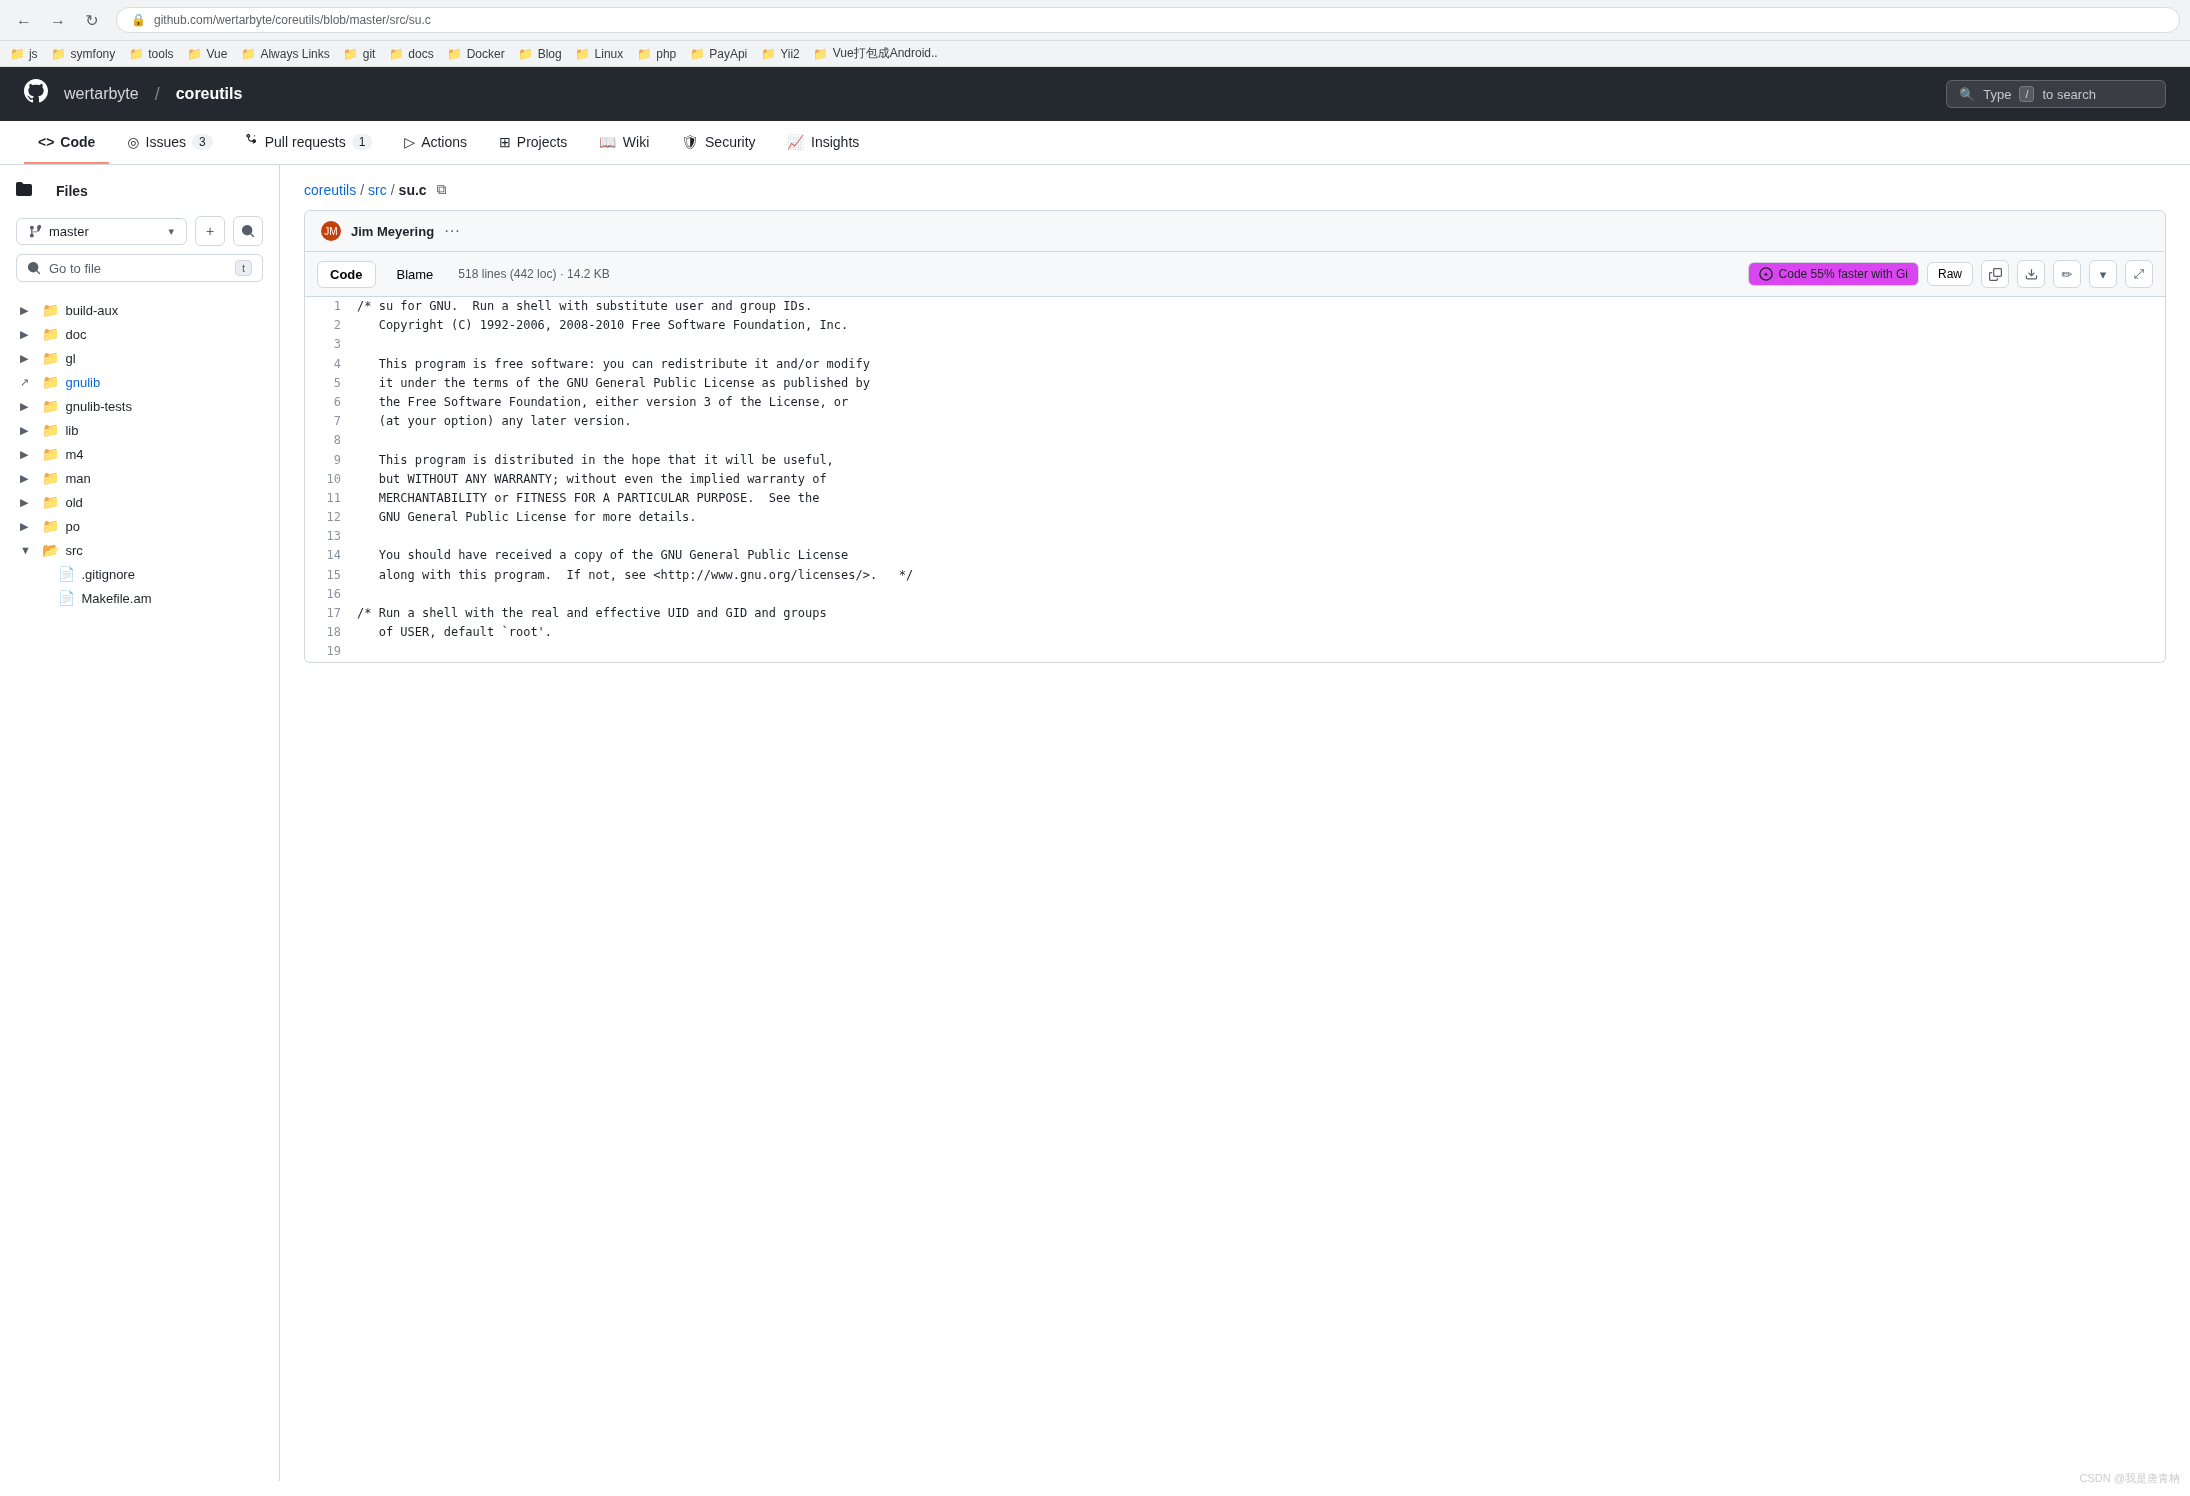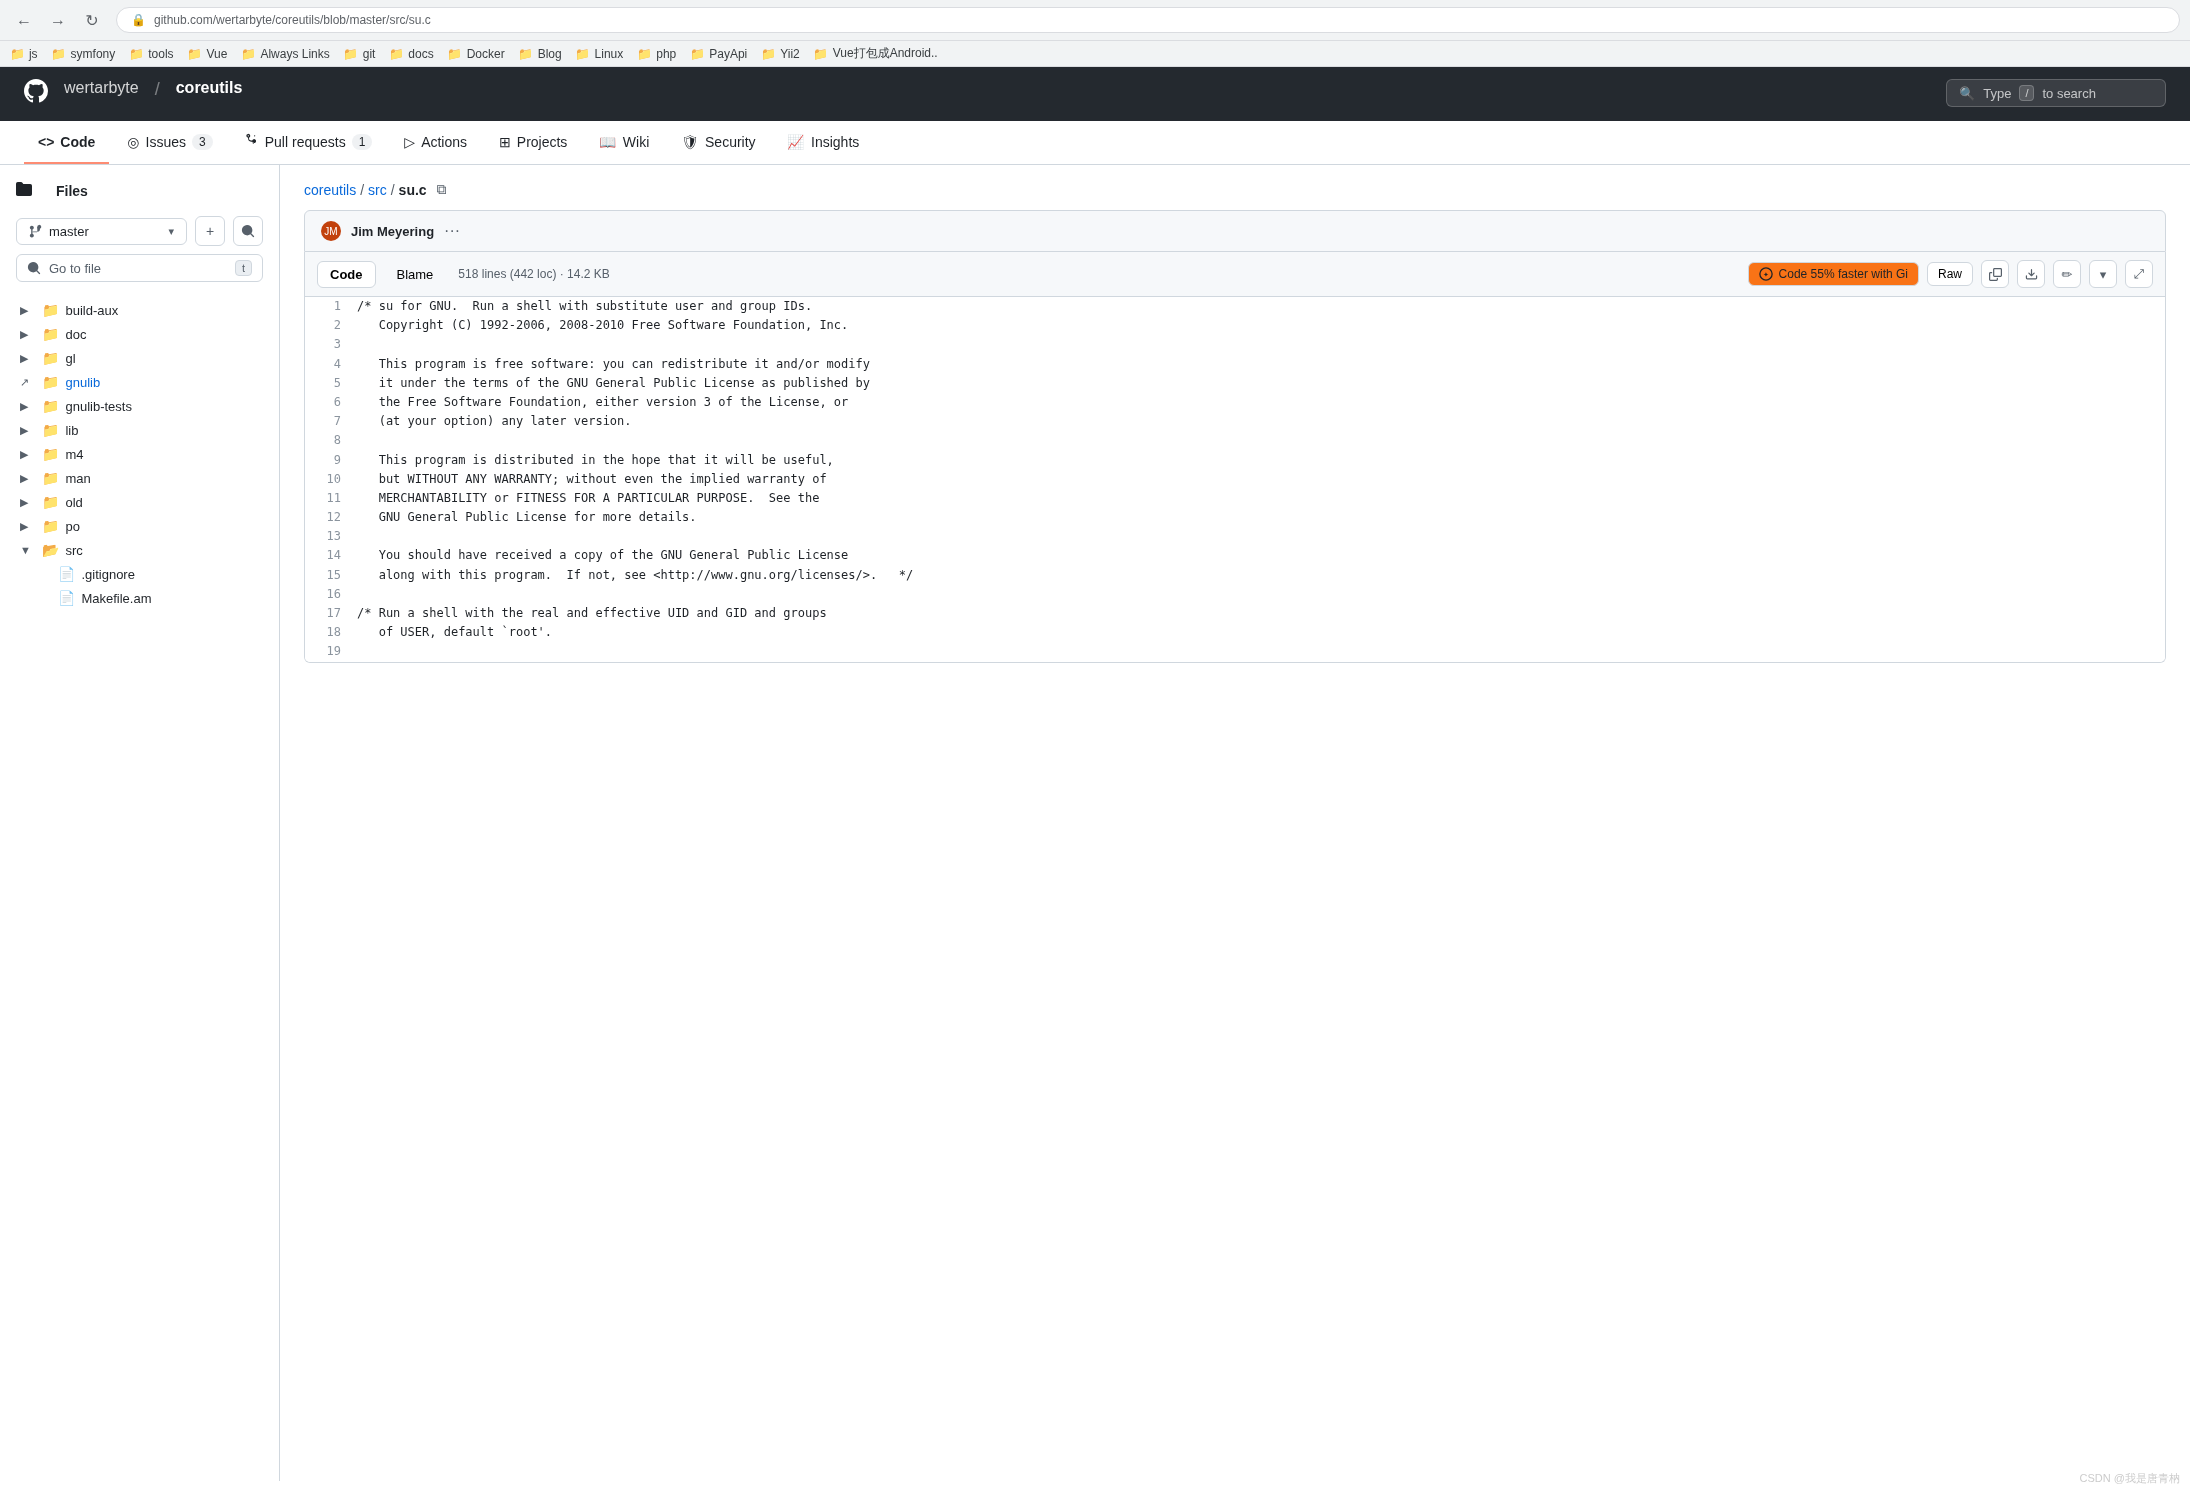--- a/index.html
+++ b/index.html
@@ -10,21 +10,21 @@
     .browser-nav { display: flex; align-items: center; gap: 6px; }
     .nav-btn { width: 28px; height: 28px; border-radius: 50%; border: none; background: transparent; cursor: pointer; display: flex; align-items: center; justify-content: center; color: #5f6368; font-size: 16px; }
     .address-bar { flex: 1; background: #fff; border: 1px solid #dadce0; border-radius: 20px; padding: 5px 14px; display: flex; align-items: center; gap: 8px; font-size: 13px; color: #202124; }
     .address-bar span { color: #5f6368; font-size: 12px; }
 
     
     .bookmarks-bar { background: #f1f3f4; border-bottom: 1px solid #dadce0; padding: 4px 10px; display: flex; align-items: center; gap: 14px; overflow: hidden; }
     .bookmark-item { display: flex; align-items: center; gap: 4px; font-size: 12px; color: #3c4043; white-space: nowrap; cursor: pointer; }
 
     
-    .gh-header { background: #24292f; padding: 12px 24px; display: flex; align-items: flex-start; gap: 16px; }
+    .gh-header { background: #24292f; padding: 12px 24px; display: flex; align-items: center; gap: 16px; }
     .gh-logo { color: #fff; font-size: 24px; }
     .gh-owner { color: #fff; font-size: 16px; font-weight: 300; opacity: 0.8; }
     .gh-separator { color: #fff; opacity: 0.4; font-size: 18px; }
     .gh-repo { color: #fff; font-size: 16px; font-weight: 600; }
     .gh-search { margin-left: auto; background: rgba(255,255,255,0.1); border: 1px solid rgba(255,255,255,0.2); border-radius: 6px; padding: 5px 12px; color: rgba(255,255,255,0.7); font-size: 13px; display: flex; align-items: center; gap: 8px; min-width: 220px; cursor: pointer; }
     .gh-search .kbd { background: rgba(255,255,255,0.15); border: 1px solid rgba(255,255,255,0.2); border-radius: 4px; padding: 1px 5px; font-size: 11px; }
 
     
     .gh-nav { background: #fff; border-bottom: 1px solid #d0d7de; padding: 0 24px; display: flex; align-items: center; gap: 4px; }
     .gh-tab { display: flex; align-items: center; gap: 6px; padding: 12px 14px; font-size: 14px; color: #1f2328; cursor: pointer; border-bottom: 2px solid transparent; text-decoration: none; white-space: nowrap; }
@@ -75,21 +75,21 @@
     .commit-message { font-size: 13px; flex: 1; }
     .commit-dots { color: #57606a; cursor: pointer; font-size: 16px; }
 
     
     .code-container { border: 1px solid #d0d7de; border-top: none; border-radius: 0 0 6px 6px; overflow: hidden; }
     .code-toolbar { display: flex; align-items: center; padding: 8px 12px; border-bottom: 1px solid #d0d7de; background: #f6f8fa; gap: 8px; }
     .code-tab { padding: 5px 12px; border-radius: 6px; font-size: 13px; font-weight: 500; cursor: pointer; border: 1px solid #d0d7de; background: #fff; }
     .code-tab.active { background: #fff; font-weight: 600; border-color: #d0d7de; }
     .code-tab:not(.active) { background: transparent; border-color: transparent; }
     .code-meta { font-size: 12px; color: #57606a; margin-left: 4px; }
-    .copilot-btn { display: flex; align-items: center; gap: 6px; padding: 4px 10px; border: 1px solid #d0d7de; border-radius: 6px; background: #f97316; font-size: 12px; cursor: pointer; margin-left: auto; }
+    .copilot-btn { display: flex; align-items: center; gap: 6px; padding: 4px 10px; border: 1px solid #d0d7de; border-radius: 6px; background: #d946ef; font-size: 12px; cursor: pointer; margin-left: auto; }
     .raw-btn { padding: 4px 10px; border: 1px solid #d0d7de; border-radius: 6px; background: #fff; font-size: 12px; cursor: pointer; }
     .toolbar-icon-btn { width: 28px; height: 28px; border: 1px solid #d0d7de; border-radius: 6px; background: #fff; cursor: pointer; display: flex; align-items: center; justify-content: center; font-size: 13px; color: #57606a; }
 
     
     .code-content { background: #fff; overflow-x: auto; }
     .code-table { border-collapse: collapse; width: 100%; font-family: ui-monospace, SFMono-Regular, Consolas, monospace; font-size: 12px; line-height: 1.6; }
     .line-num { width: 48px; text-align: right; padding: 0 12px 0 16px; color: #8b949e; user-select: none; vertical-align: top; white-space: nowrap; }
     .line-code { padding: 0 16px 0 4px; white-space: pre; color: #1f2328; }
 
     

